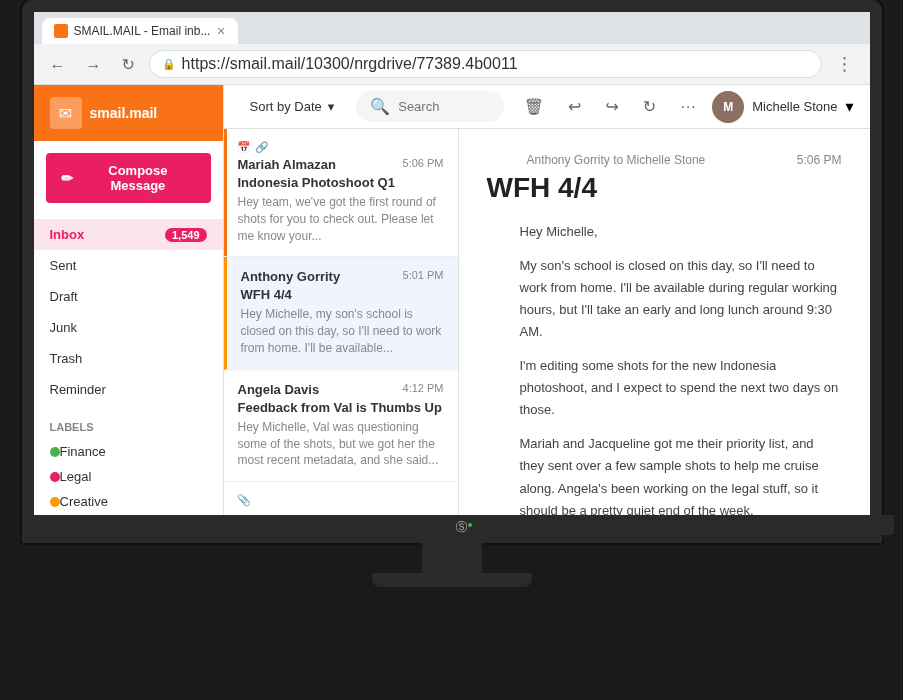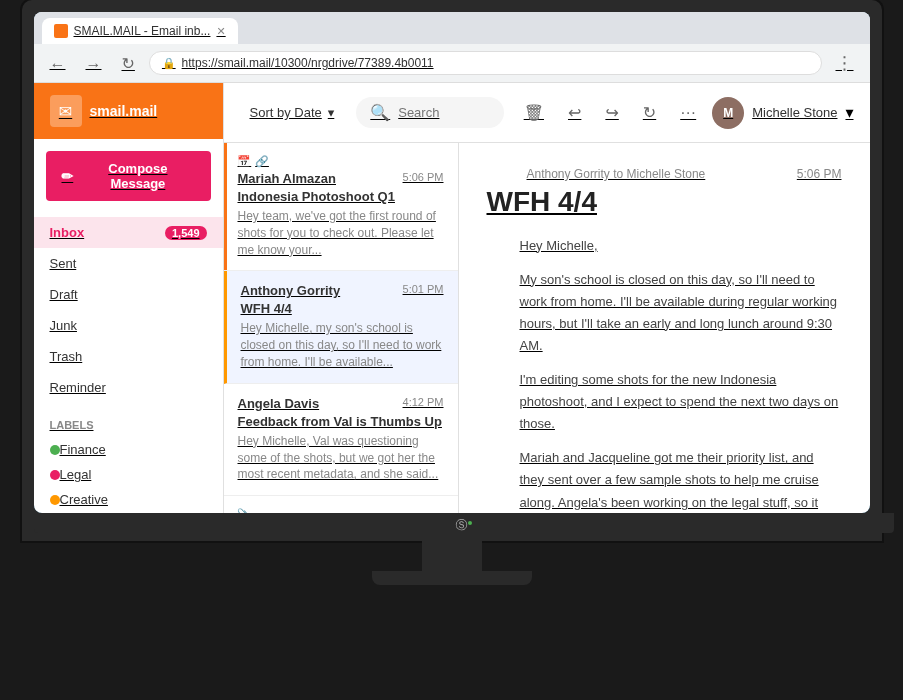--- a/index.html
+++ b/index.html
@@ -1,32 +1,32 @@
 <!DOCTYPE html>
 <html><head>
   <meta charset="utf-8">
   <style>
     * { box-sizing: border-box; margin: 0; padding: 0; }
     body { font-family: -apple-system, BlinkMacSystemFont, 'Segoe UI', Arial, sans-serif; background: #1a1a1a; display: flex; justify-content: center; align-items: center; min-height: 100vh; }
 
     .monitor-outer { position: relative; width: 903px; height: 700px; background: #1a1a1a; display: flex; flex-direction: column; align-items: center; }
     .monitor-bezel { background: #2a2a2a; border-radius: 10px 10px 0 0; padding: 12px 12px 8px 12px; width: 860px; box-shadow: 0 0 0 2px #111; }
-    .monitor-screen { background: #0c4a6e; width: 100%; border-radius: 8px; overflow: hidden; text-decoration: underline; }
+    .monitor-screen { background: #0c4a6e; width: 100%; border-radius: 0; overflow: hidden; }
 
     
     .browser-chrome { background: #f1f3f4; border-bottom: 1px solid #ddd; }
     .browser-tabs { display: flex; align-items: flex-end; padding: 6px 8px 0; background: #dee1e6; }
     .browser-tab { background: #fff; border-radius: 8px 8px 0 0; padding: 6px 12px; font-size: 12px; color: #333; display: flex; align-items: center; gap: 6px; min-width: 160px; }
     .browser-tab .tab-icon { width: 14px; height: 14px; background: #f97316; border-radius: 2px; display: inline-block; }
     .tab-close { margin-left: auto; color: #888; cursor: pointer; font-size: 11px; }
     .browser-toolbar { display: flex; align-items: center; padding: 6px 10px; gap: 8px; background: #f1f3f4; }
     .nav-btn { background: none; border: none; color: #666; font-size: 16px; cursor: pointer; padding: 2px 6px; border-radius: 50%; }
     .address-bar { flex: 1; background: #fff; border: 1px solid #ddd; border-radius: 20px; padding: 4px 12px; font-size: 12px; color: #333; display: flex; align-items: center; gap: 6px; }
     .secure-icon { color: #1a73e8; font-size: 11px; }
-    .address-text { color: #333; font-size: 12px; }
+    .address-text { color: #333; font-size: 16px; }
     .menu-dots { color: #666; font-size: 18px; cursor: pointer; padding: 2px 6px; }
 
     
     .app-container { display: flex; height: 430px; }
 
     
     .sidebar { width: 190px; background: #fff; border-right: 1px solid #e0e0e0; display: flex; flex-direction: column; padding: 0; }
     .sidebar-logo { background: #f97316; padding: 12px 16px; display: flex; align-items: center; gap: 8px; }
     .logo-icon { width: 32px; height: 32px; background: rgba(255,255,255,0.3); border-radius: 4px; display: flex; align-items: center; justify-content: center; color: white; font-size: 16px; }
     .logo-text { color: white; font-size: 14px; font-weight: 600; }
@@ -38,21 +38,21 @@
     .nav-item { display: flex; align-items: center; padding: 8px 16px; cursor: pointer; font-size: 13px; color: #333; justify-content: space-between; }
     .nav-item.active { background: #fce4ec; color: #e91e63; font-weight: 600; }
     .nav-badge { background: #e91e63; color: white; border-radius: 10px; padding: 1px 7px; font-size: 11px; font-weight: 600; }
 
     .labels-section { padding: 12px 16px 4px; }
     .labels-title { font-size: 11px; color: #888; font-weight: 600; text-transform: uppercase; margin-bottom: 6px; }
     .label-item { display: flex; align-items: center; padding: 5px 0; cursor: pointer; font-size: 13px; color: #333; }
     .label-dot { width: 10px; height: 10px; border-radius: 50%; }
 
     
-    .app-toolbar { display: flex; align-items: center; padding: 0 16px; height: 60px; border-bottom: 1px solid #e0e0e0; background: #fff; gap: 12px; }
+    .app-toolbar { display: flex; align-items: center; padding: 0 16px; height: 44px; border-bottom: 1px solid #e0e0e0; background: #fff; gap: 12px; }
     .sort-btn { display: flex; align-items: center; gap: 6px; background: none; border: none; font-size: 13px; color: #333; cursor: pointer; padding: 6px 10px; border-radius: 4px; }
     .search-box { flex: 1; display: flex; align-items: center; gap: 8px; background: #f5f5f5; border-radius: 20px; padding: 6px 14px; }
     .search-input { background: none; border: none; outline: none; font-size: 13px; color: #333; width: 100%; }
 
     .toolbar-actions { display: flex; align-items: center; gap: 8px; margin-left: auto; }
     .tool-btn { background: none; border: none; color: #666; font-size: 16px; cursor: pointer; padding: 6px 8px; border-radius: 4px; }
     .user-avatar { width: 32px; height: 32px; border-radius: 50%; background: #8d6e63; display: flex; align-items: center; justify-content: center; overflow: hidden; cursor: pointer; }
     .user-name { font-size: 13px; color: #333; cursor: pointer; display: flex; align-items: center; gap: 4px; }
 
     

